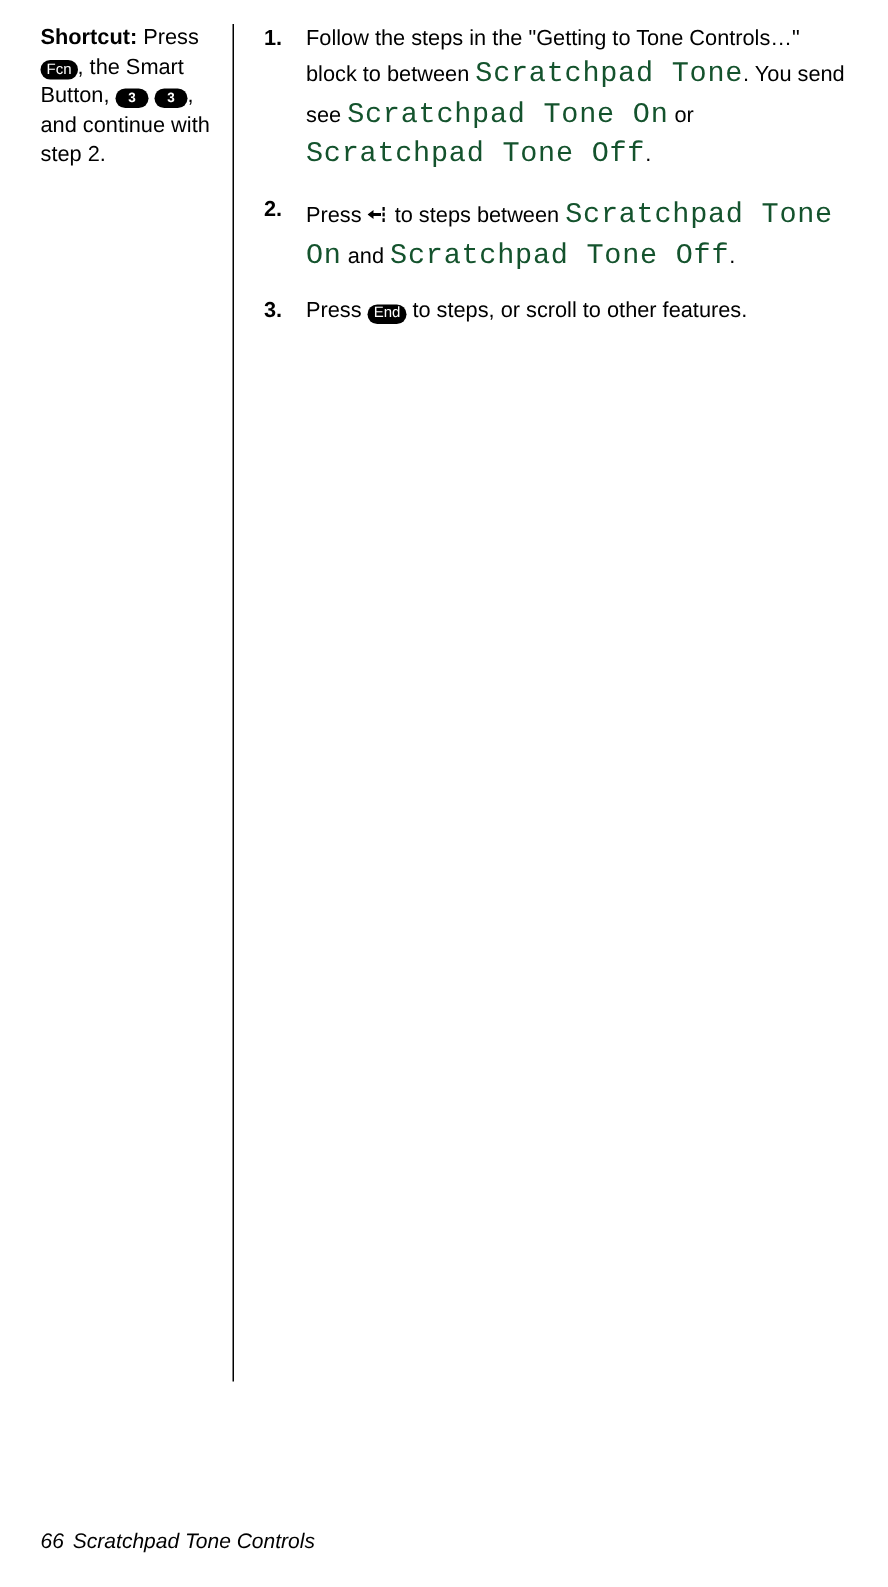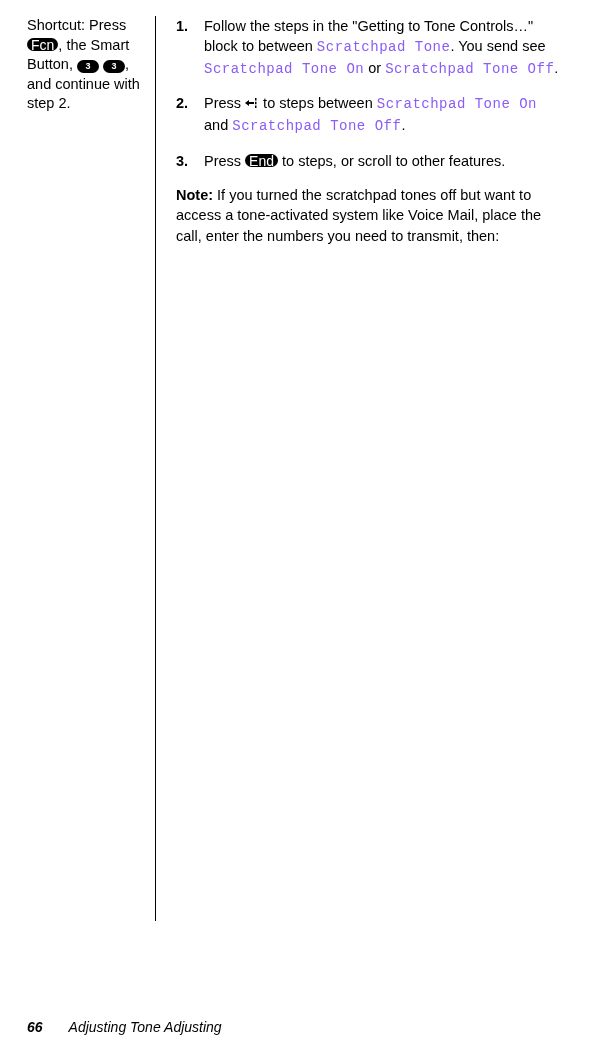--- a/index.html
+++ b/index.html
@@ -25,21 +25,21 @@
     }
     
     .sidebar {
       width: 128px;
       flex-shrink: 0;
       font-size: 14.5px;
       line-height: 1.35;
     }
     
     .sidebar-label {
-      font-weight: normal;
+      font-weight: bold;
     }
     
     .divider {
       width: 1px;
       background: #000;
       margin-left: 0px;
       margin-right: 20px;
       height: 905px;
     }
     
@@ -62,23 +62,23 @@
       width: 28px;
       flex-shrink: 0;
     }
     
     .step-body {
       flex: 1;
     }
     
     .lcd-text {
       font-family: 'Courier New', monospace;
-      font-size: 14px;
+      font-size: 19px;
       letter-spacing: 0.5px;
-      color: #8b5cf6;
+      color: #14532d;
     }
     
     .note-block {
       margin-top: 4px;
       margin-bottom: 14px;
     }
     
     .note-label {
       font-weight: bold;
     }
@@ -86,21 +86,21 @@
     .note-continuation {
       margin-left: 28px;
     }
     
     .key-pill {
       display: inline-flex;
       align-items: center;
       justify-content: center;
       background: #000;
       color: #fff;
-      font-size: 14px;
+      font-size: 10px;
       font-family: Arial, Helvetica, sans-serif;
       border-radius: 8px;
       min-width: 22px;
       height: 13px;
       padding: 0 4px;
       vertical-align: 0px;
       line-height: 1;
     }
     
     .key-pill.num {
@@ -120,23 +120,23 @@
     
     .footer {
       position: absolute;
       bottom: 20px;
       left: 27px;
       font-style: italic;
       font-size: 14px;
     }
     
     .page-num {
-      font-weight: bold;
+      font-weight: normal;
       font-style: italic;
-      margin-right: 26px;
+      margin-right: 6px;
     }
   </style>
 </head>
 <body>
 
 <div class="content-wrapper">
   <div class="sidebar">
     <span class="sidebar-label">Shortcut:</span>
     <span>Press </span><span class="key-pill">Fcn</span><span>, the Smart Button, </span><span class="key-pill num">3</span>
     <span class="key-pill num">3</span><span>, and continue with step 2.</span>
@@ -170,23 +170,20 @@
 
       <li class="step-item">
         <span class="step-num">3.</span>
         <span class="step-body">
           <span>Press </span><span class="key-pill">End</span><span> to steps, or scroll to other features.</span>
         </span>
       </li>
 
     </ol>
 
-    <div class="note-block">
-      <span class="note-label">Note:</span><span> If you turned the scratchpad tones off but want to access a tone-activated system like Voice Mail, place the call, enter the numbers you need to transmit, then:</span>
-    </div>
 
 
   </div>
 </div>
 
 <div class="footer">
-  <span class="page-num">66</span><span>Adjusting Tone Adjusting</span>
+  <span class="page-num">66</span><span>Scratchpad Tone Controls</span>
 </div>
 
 </body></html>

